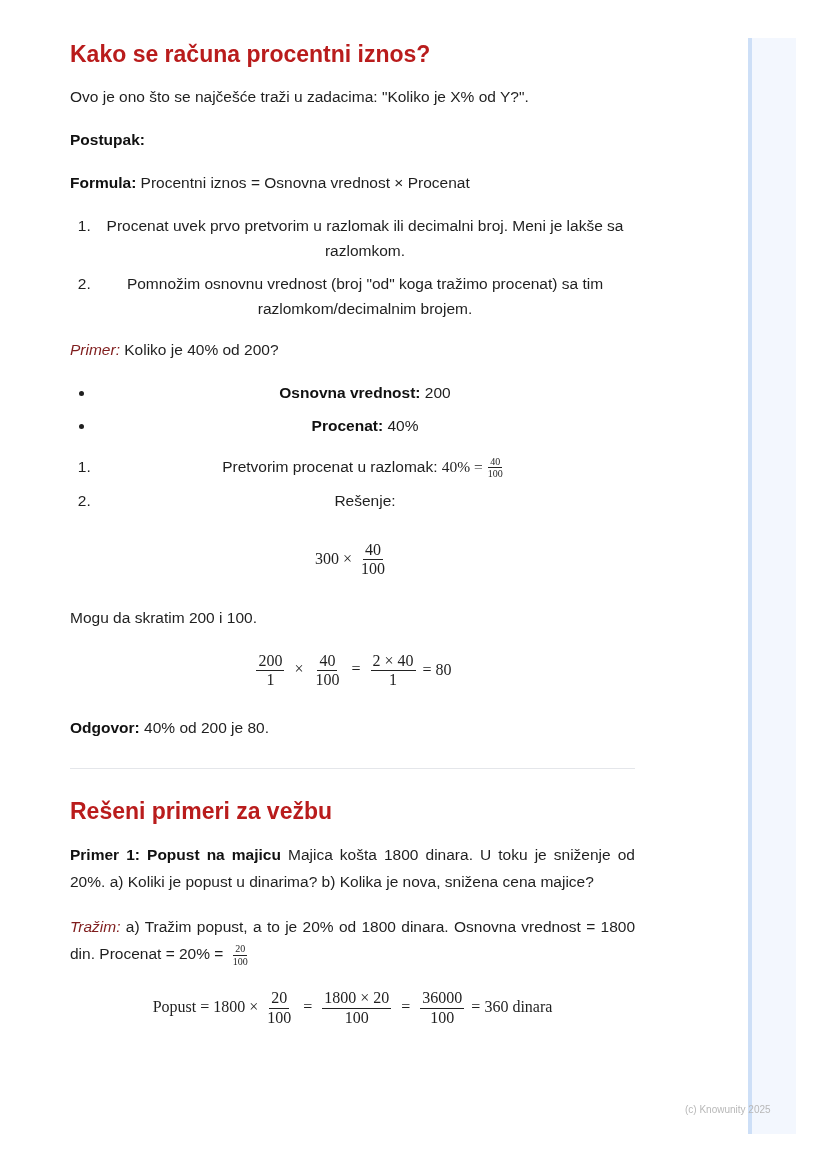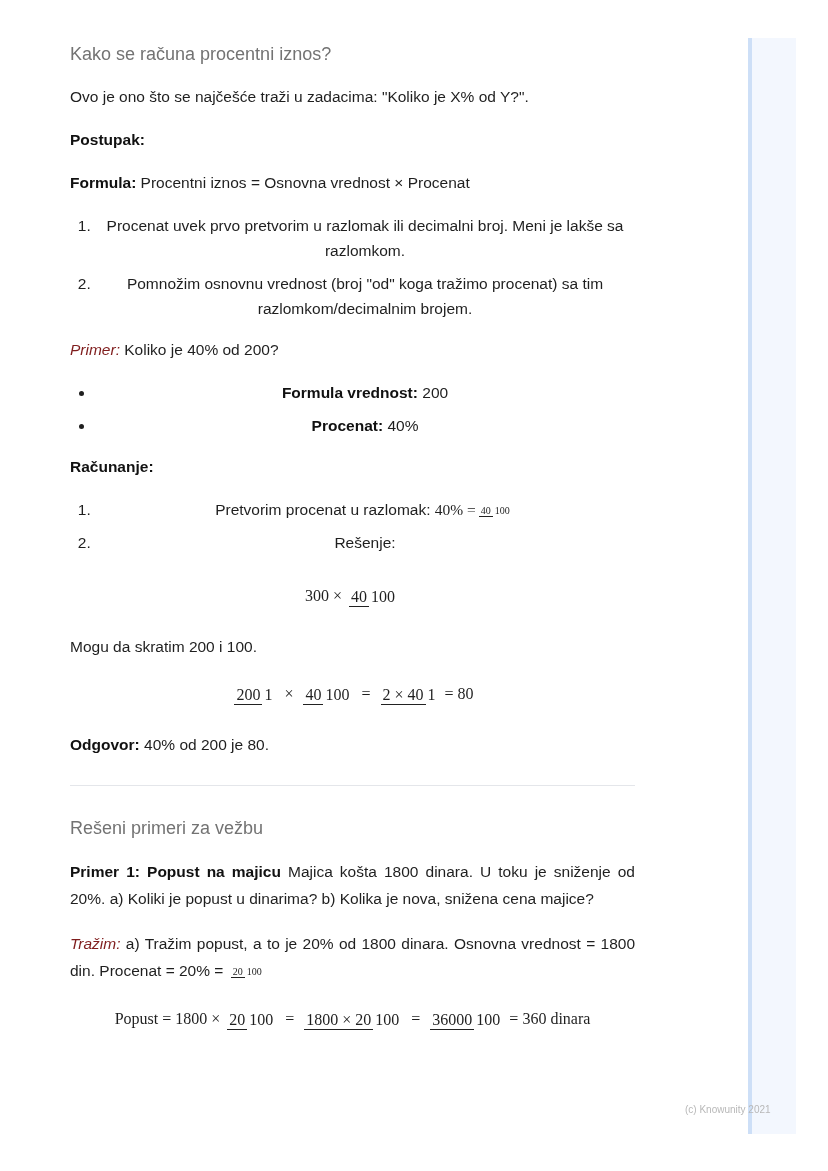--- a/index.html
+++ b/index.html
@@ -5,29 +5,29 @@
   html, body { margin: 0; padding: 0; }
   body {
     width: 828px; height: 1171px; background: #ffffff; position: relative; overflow: hidden;
     font-family: "Liberation Sans", "DejaVu Sans", sans-serif; color: #1f1f1f;
   }
   .side-panel {
     position: absolute; left: 748px; top: 38px; width: 44px; height: 1096px;
     background: #f3f7fe; border-left: 4px solid #cddff7;
   }
   .content { position: absolute; left: 70px; top: 38px; width: 565px; font-size: 15.5px; line-height: 25px; }
-  h2 { color: #737373; font-size: 18px; font-weight: normal; margin: 0 0 14px 0; line-height: 32px; }
+  h2 { color: #b91c1c; font-size: 23px; font-weight: bold; margin: 0 0 14px 0; line-height: 32px; }
   p { margin: 0 0 18px 0; }
   b { font-weight: bold; color: #111; }
   i { font-style: italic; color: #7f1d1d; }
   ol, ul { margin: 0 0 16px 0; padding-left: 25px; text-align: center; }
   li { margin-bottom: 8px; }
   ul li { margin-bottom: 8px; }
   .math { font-family: "Liberation Serif", "DejaVu Serif", serif; }
-  .frac { display: inline-flex; flex-direction: row; align-items: center; vertical-align: middle; margin: 0 3px; }
+  .frac { display: inline-flex; flex-direction: column; align-items: center; vertical-align: middle; margin: 0 3px; }
   .frac .n { border-bottom: 1px solid #222; padding: 0 2px; line-height: 1.15; }
   .frac .d { padding: 0 2px; line-height: 1.15; }
   .frac.small { font-size: 10px; }
   .frac.big { font-size: 16px; }
   .display { text-align: center; font-size: 16px; margin: 22px 0 26px 0; }
   .display .op { margin: 0 3px; }
   .hr { height: 1px; background: #e4e6ea; margin: 28px 0 26px 0; }
   .justify { text-align: justify; }
   .footer { position: absolute; left: 685px; top: 1104px; font-size: 10px; color: #b8b8b8; }
 </style>
@@ -40,24 +40,23 @@
   <h2>Kako se računa procentni iznos?</h2>
   <p>Ovo je ono što se najčešće traži u zadacima: "Koliko je X% od Y?".</p>
   <p><b>Postupak:</b></p>
   <p><b>Formula:</b><span> Procentni iznos = Osnovna vrednost × Procenat</span></p>
   <ol>
     <li>Procenat uvek prvo pretvorim u razlomak ili decimalni broj. Meni je lakše sa razlomkom.</li>
     <li>Pomnožim osnovnu vrednost (broj "od" koga tražimo procenat) sa tim razlomkom/decimalnim brojem.</li>
   </ol>
   <p><i>Primer:</i><span> Koliko je 40% od 200?</span></p>
   <ul>
-    <li><b>Formula vrednost:</b><span> 200</span></li>
+    <li><b>Osnovna vrednost:</b><span> 200</span></li>
     <li><b>Procenat:</b><span> 40%</span></li>
   </ul>
-  <p><b>Računanje:</b></p>
   <ol style="margin-bottom:2px">
     <li><span>Pretvorim procenat u razlomak: </span><span class="math">40% =</span><span class="frac small math">
           <span class="n">40</span>
           <span class="d">100</span>
         </span></li>
     <li>Rešenje:</li>
   </ol>
   <div class="display math" style="margin-top:28px;">
     <span>300 ×</span>
     <span class="frac big">
@@ -106,13 +105,13 @@
       </span>
     <span class="op">=</span>
     <span class="frac big">
         <span class="n">36000</span>
         <span class="d">100</span>
       </span>
     <span>= 360 dinara</span>
   </div>
 </div>
 
-<div class="footer">(c) Knowunity 2021</div>
+<div class="footer">(c) Knowunity 2025</div>
 
 </body></html>

